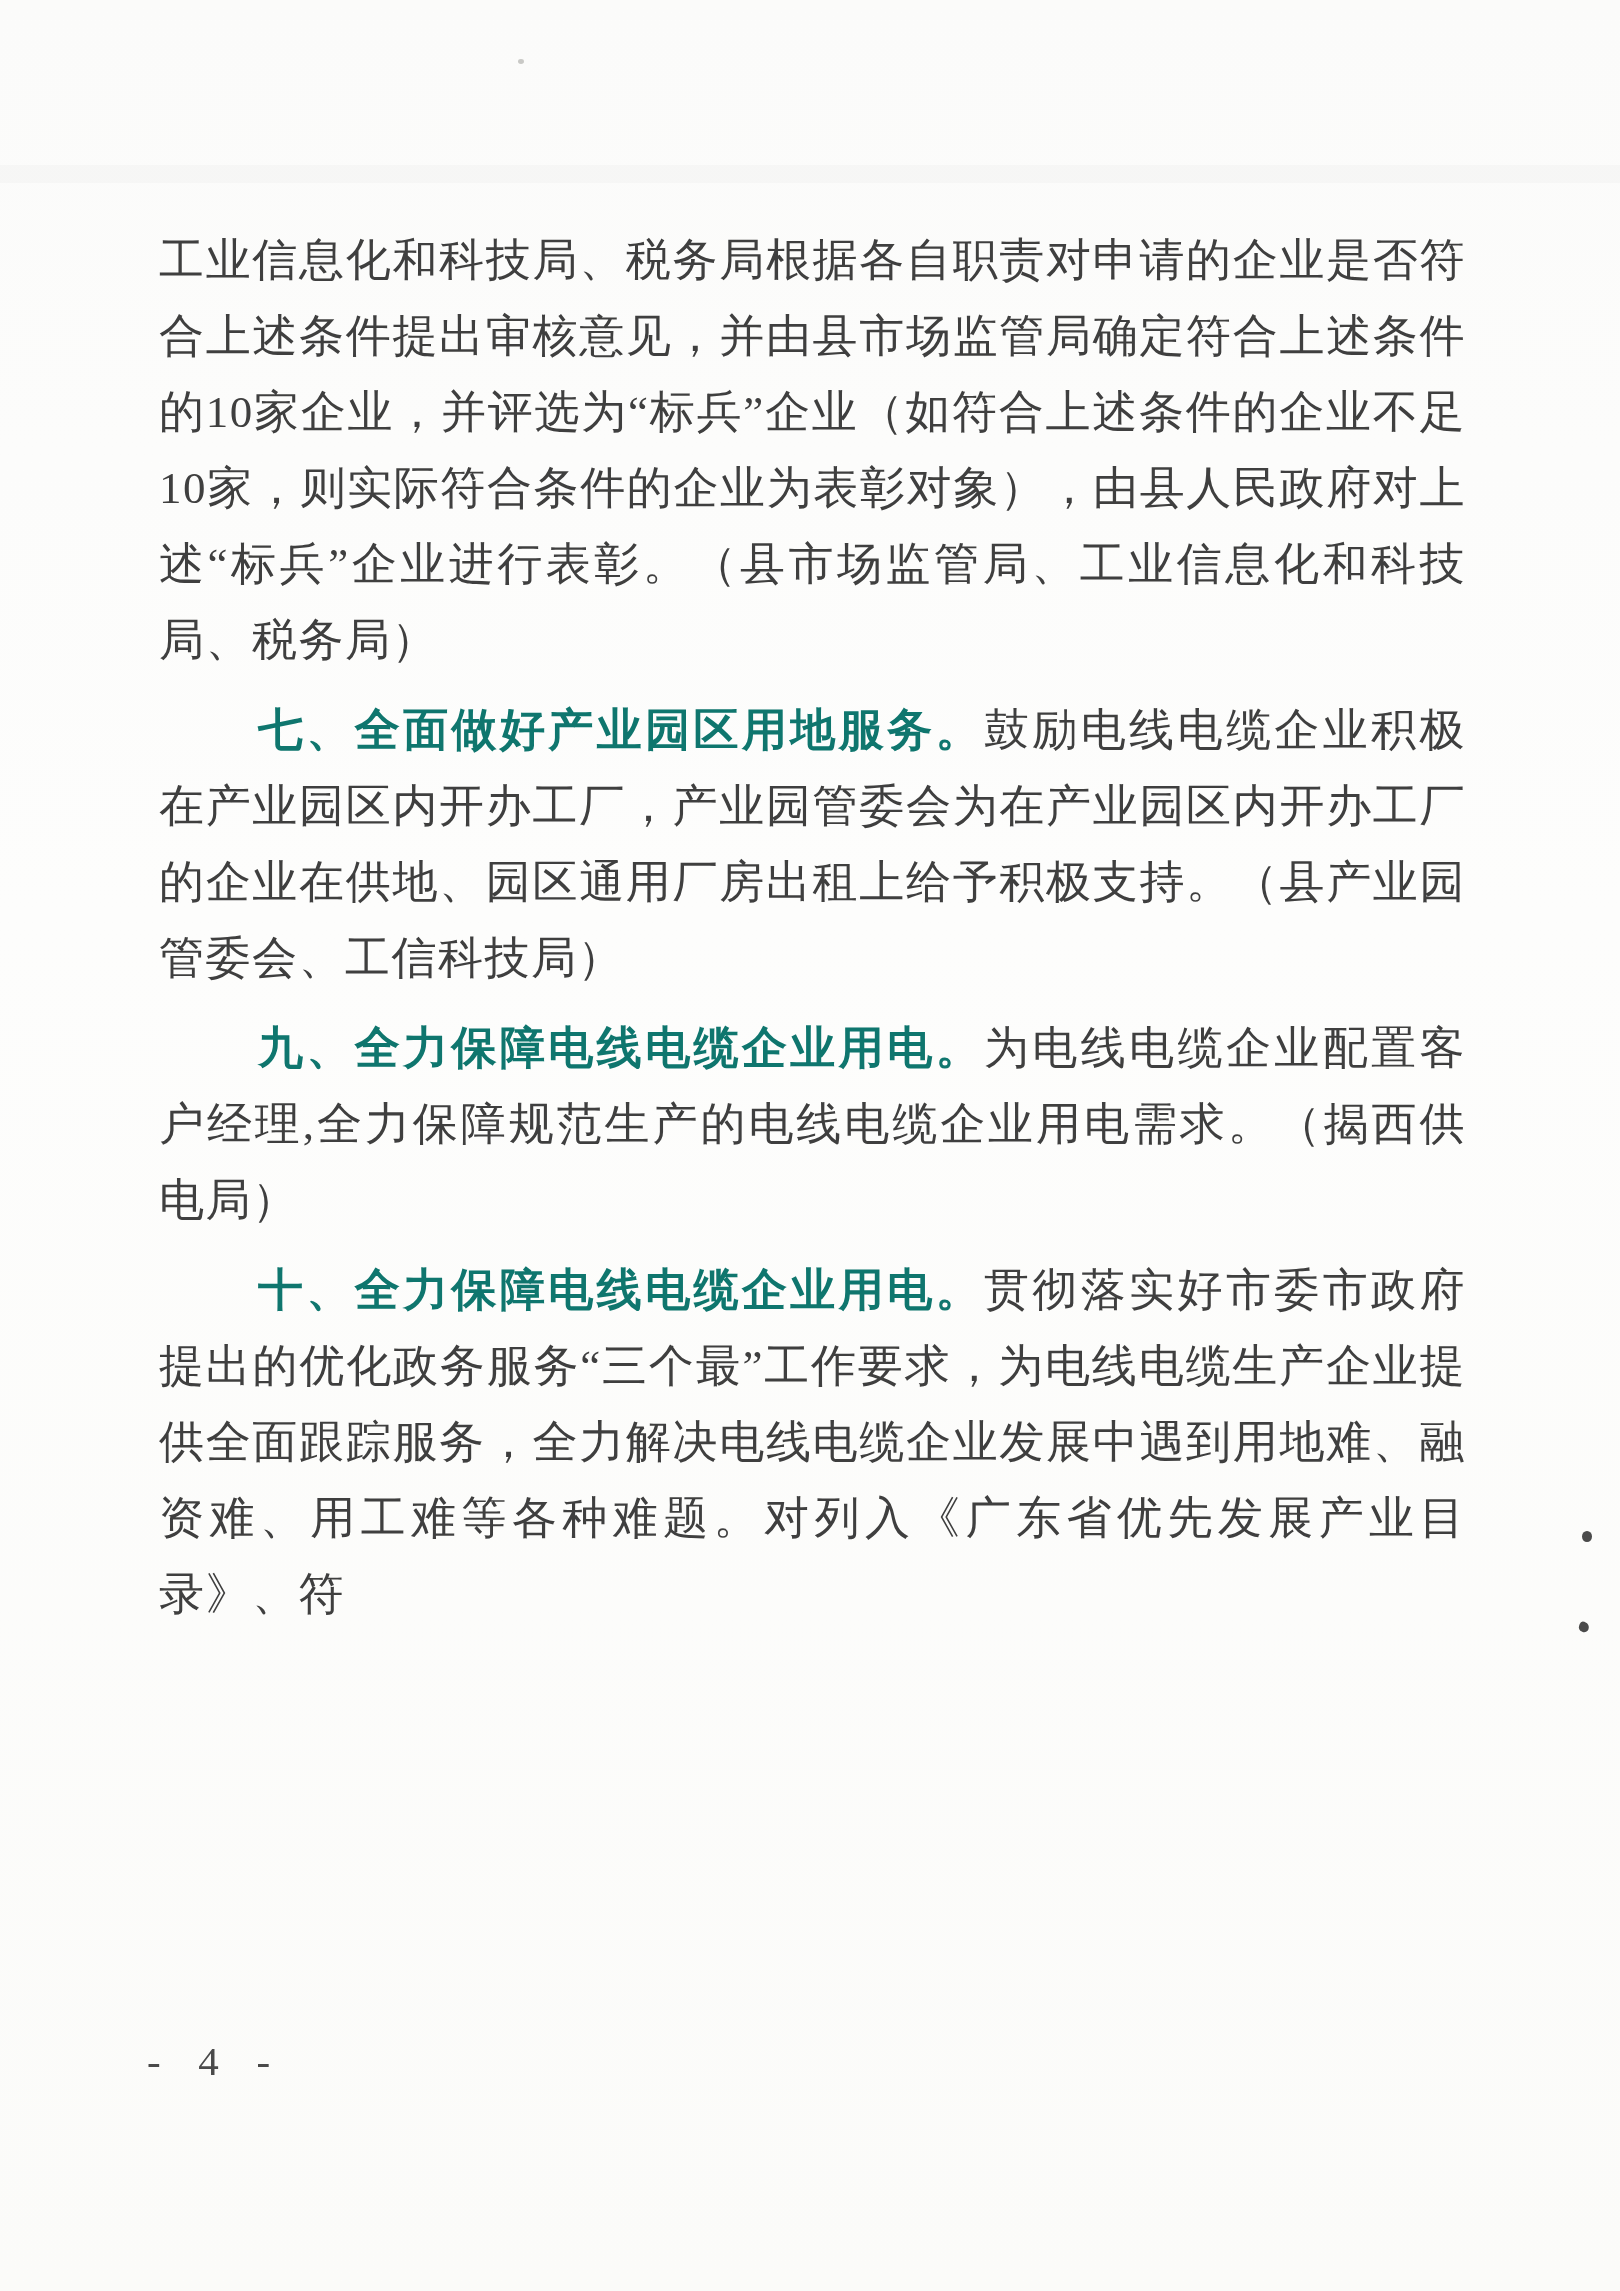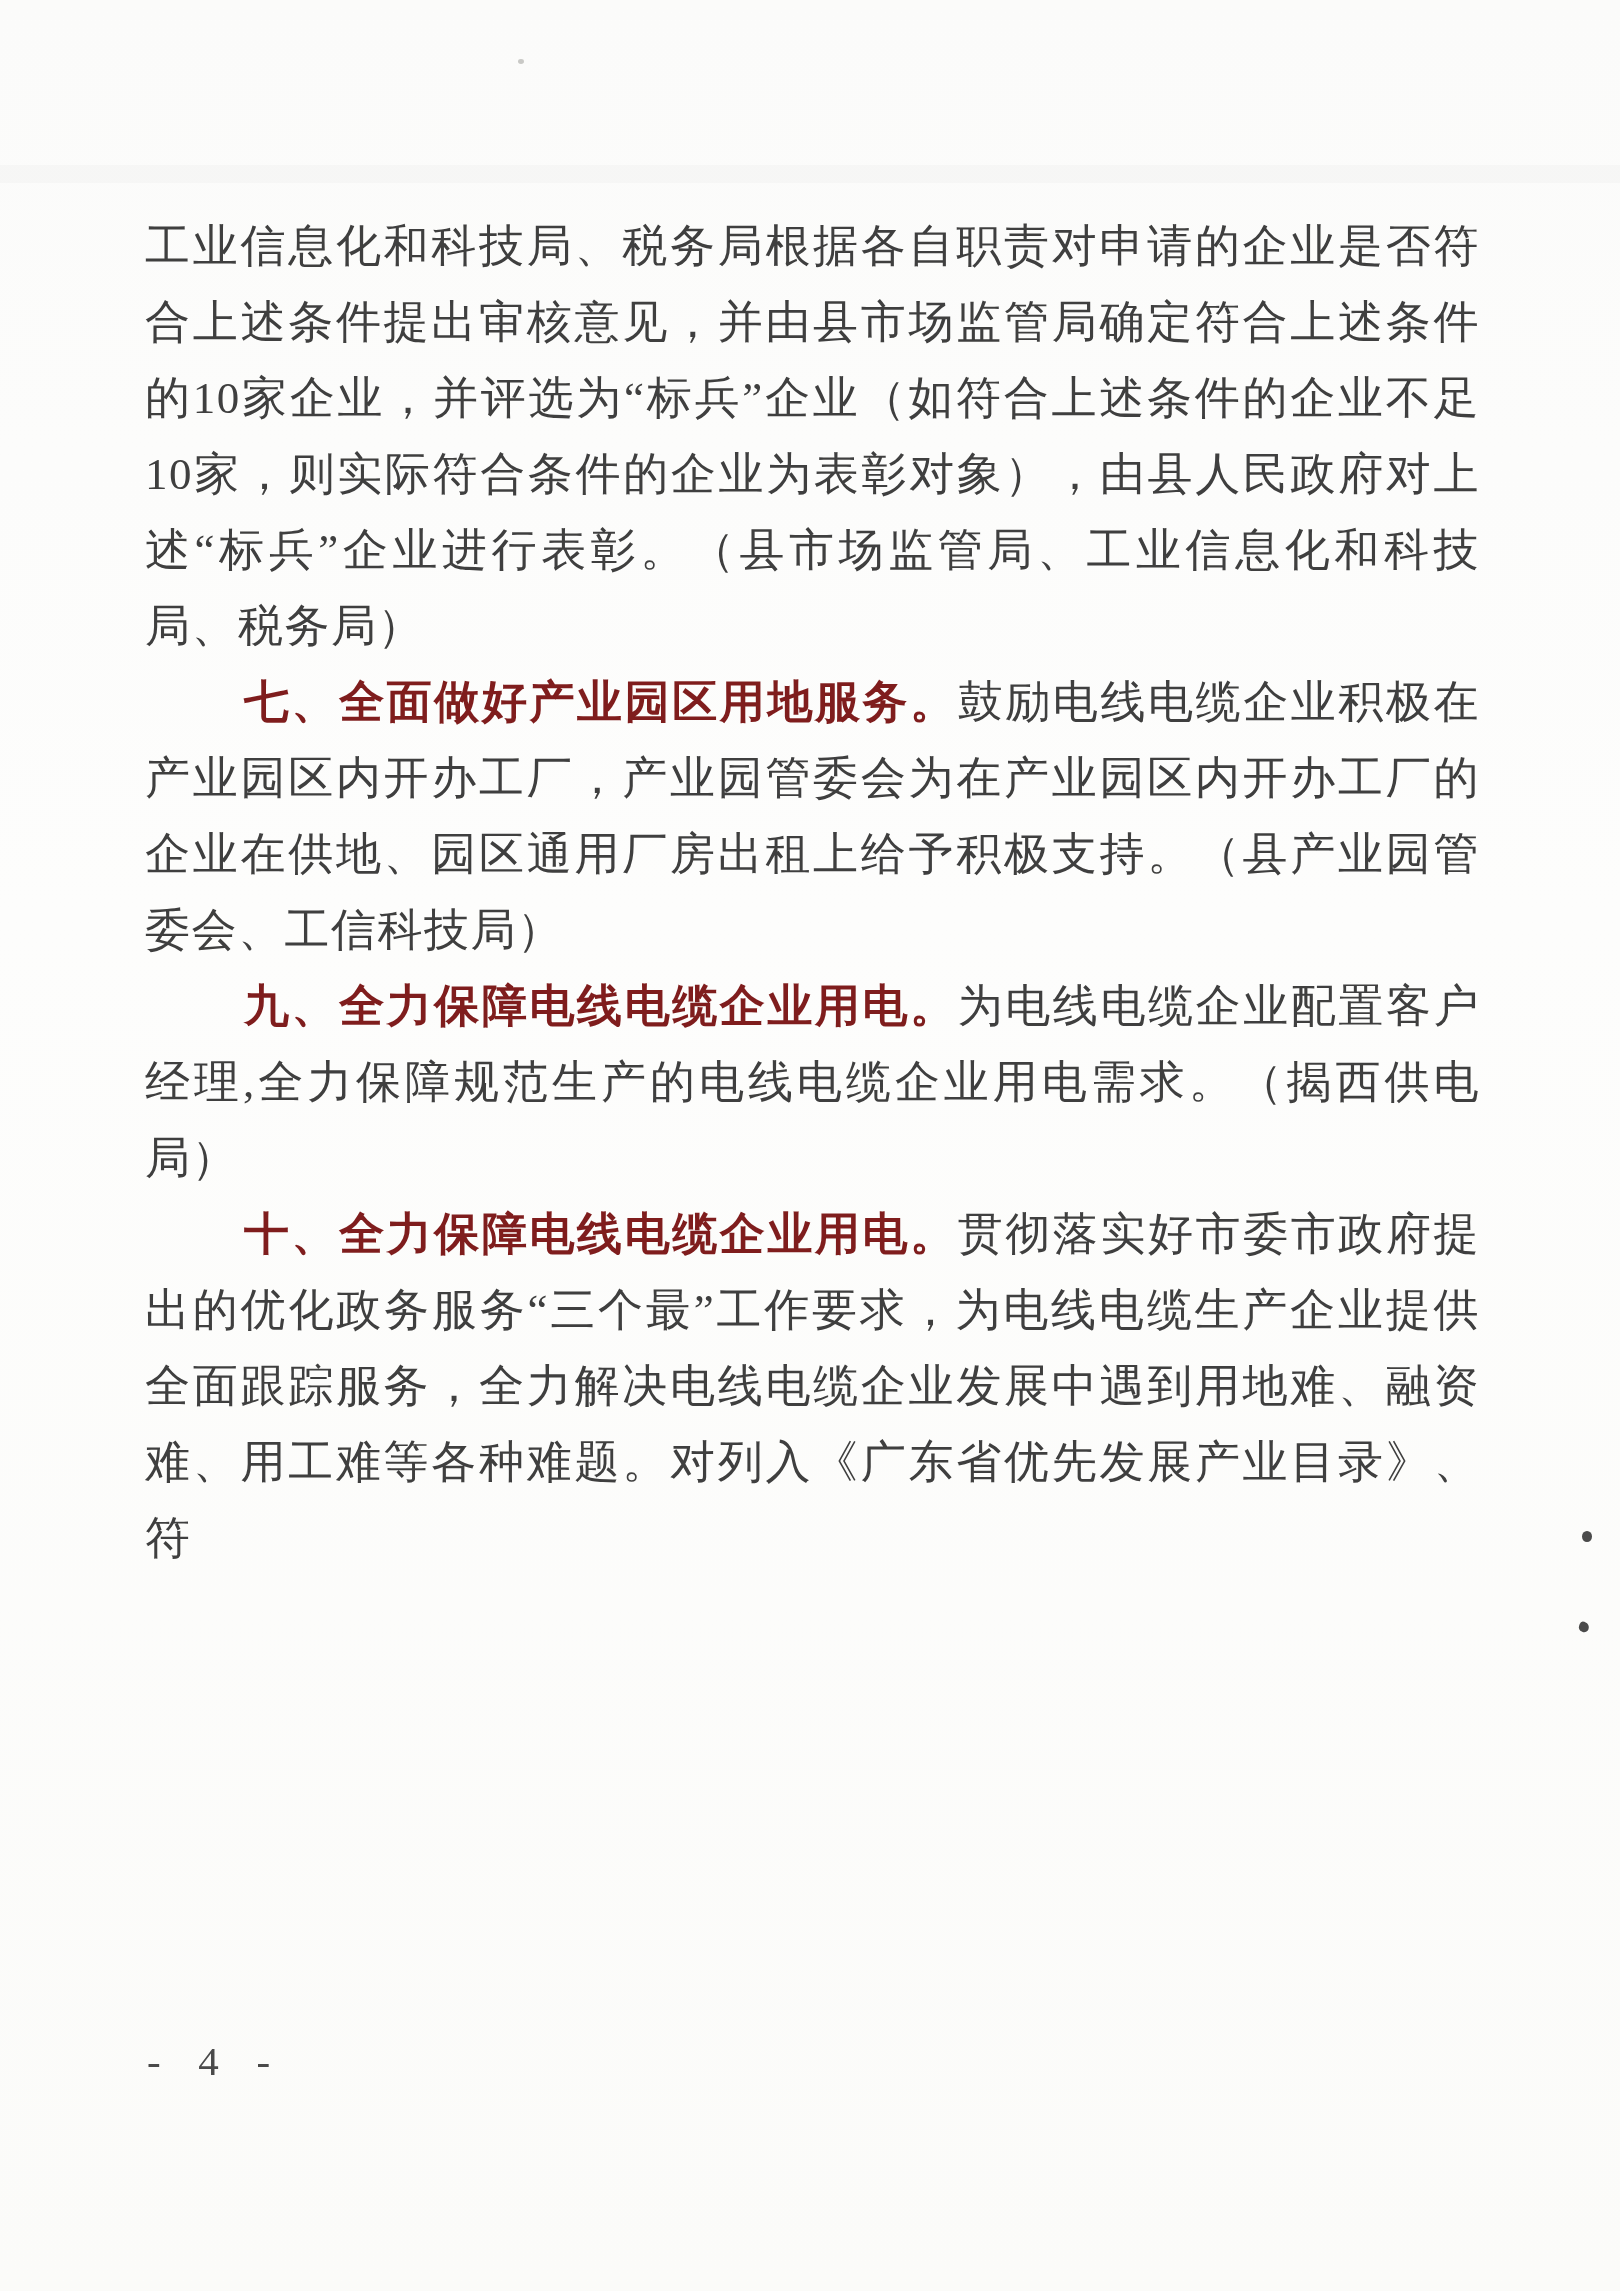--- a/index.html
+++ b/index.html
@@ -21,34 +21,34 @@
     background: rgba(210,210,205,0.10);
   }
   .page-content {
     position: absolute;
     left: 145px;
     top: 208px;
     width: 1335px;
     color: #3f3f3f;
   }
   p.para {
-    margin: 0;
+    margin: 14px;
     font-size: 45px;
     line-height: 76px;
     letter-spacing: 1.5px;
     text-align: justify;
     text-justify: inter-ideograph;
   }
   p.para.section {
     text-indent: 2.2em;
   }
   .lead {
     font-family: "Liberation Sans", sans-serif;
     font-weight: 700;
-    color: #7f1d1d;
+    color: #0f766e;
   }
   .page-number {
     position: absolute;
     left: 147px;
     top: 2037px;
     font-size: 41px;
     letter-spacing: 13.7px;
     color: #4a4a4a;
     font-family: "Liberation Serif", serif;
   }

